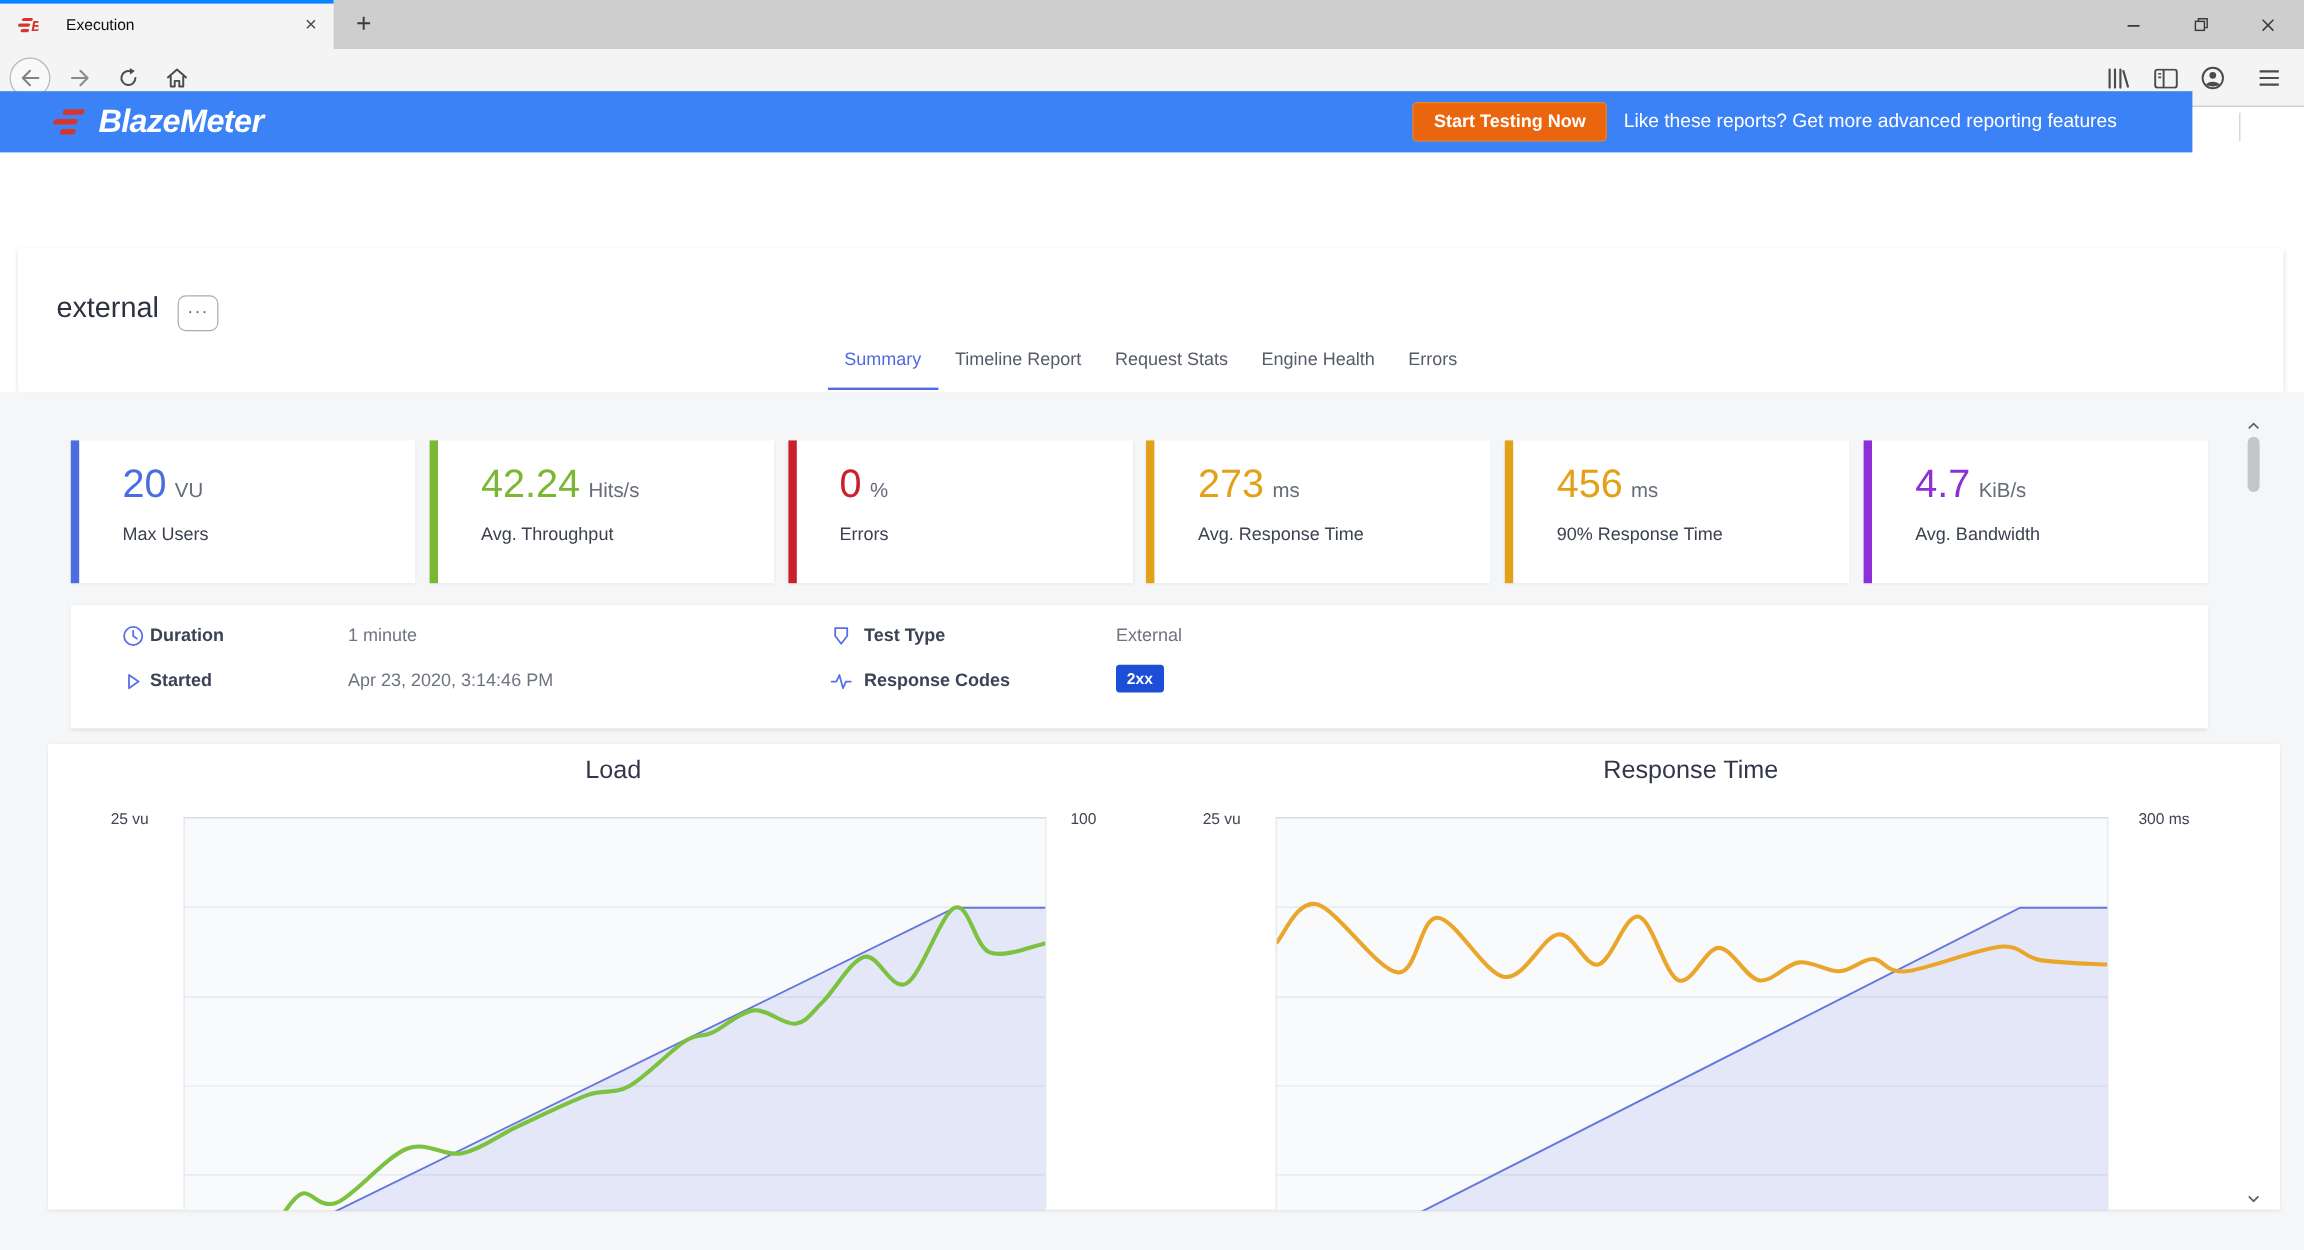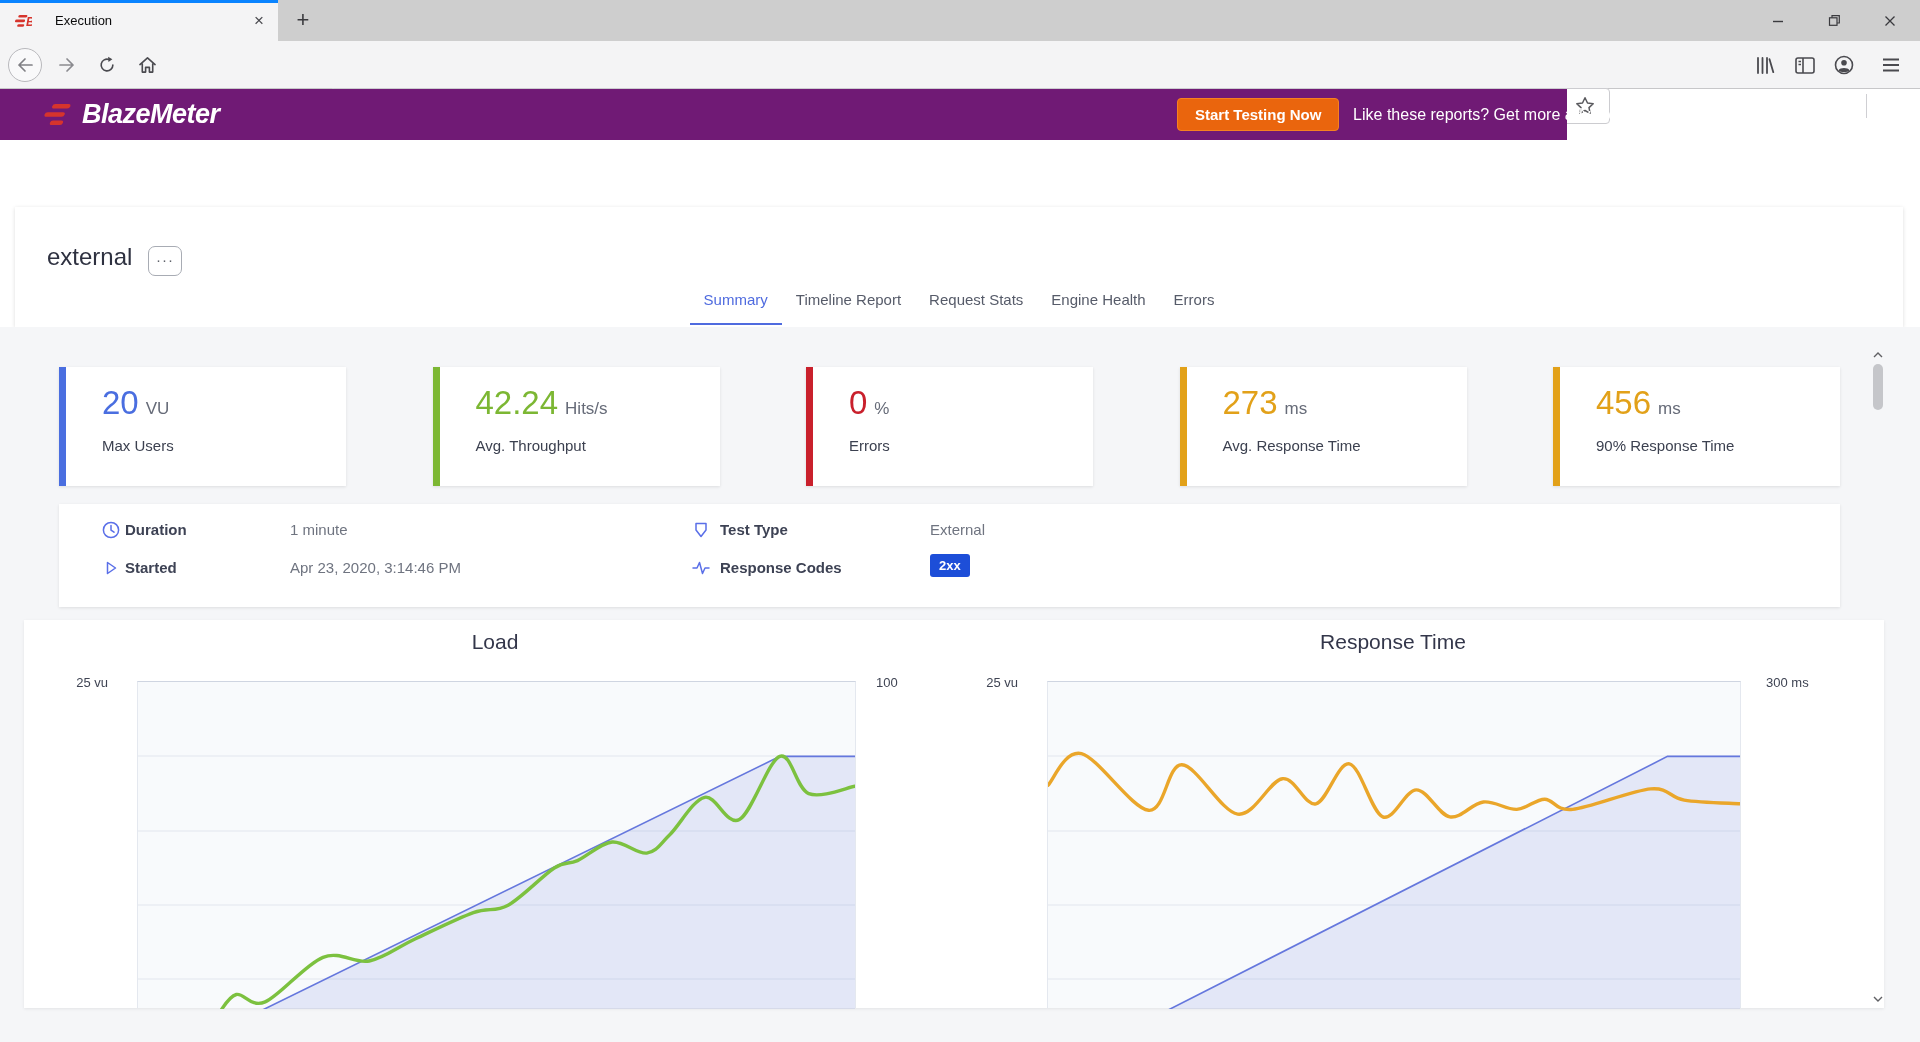--- a/index.html
+++ b/index.html
@@ -22,21 +22,21 @@
   .urlbar { position:absolute; left:330px; top:47px; width:1280px; height:36px; background:#ffffff; border:1px solid #ccccd0; border-radius:4px; display:flex; align-items:center; padding:0 8px; }
   .url-divider { width:1px; height:20px; background:#d6d6da; margin:0 8px 0 6px; }
   .urltext { flex:1; font-size:15px; white-space:nowrap; overflow:hidden; position:relative; margin-left:8px; }
   .urltext::after { content:""; position:absolute; right:0; top:0; bottom:0; width:48px; background:linear-gradient(to right, rgba(255,255,255,0), #ffffff); }
   .url-scheme,.url-path { color:#7a7a7e; }
   .url-domain { color:#16161a; }
   .pageaction { display:flex; align-items:center; gap:14px; padding:0 6px; }
   .tb-divider { position:absolute; left:1866px; top:53px; width:1px; height:24px; background:#cfcfd3; }
 
   
-  .bmheader { position:absolute; left:0; top:89px; width:1567px; height:51px; background:#701a75; }
+  .bmheader { position:absolute; left:0; top:76px; width:1827px; height:51px; background:#3b82f6; }
   .bm-logo { position:absolute; left:40px; top:0; height:51px; display:flex; align-items:center; }
   .bm-logo-text { color:#ffffff; font-size:27px; font-weight:bold; font-style:italic; letter-spacing:-0.5px; margin-left:6px; }
   .bm-promo { position:absolute; left:0; top:0; width:1764px; height:51px; line-height:51px; text-align:right; color:#ffffff; font-size:16px; }
   .bm-cta { position:absolute; left:1177px; top:9px; height:33px; padding:0 17px; background:#ea650d; border:1px solid #f58220; border-radius:4px; color:#ffffff; font-size:15px; font-weight:bold; line-height:31px; cursor:pointer; }
 
   
   .panel { position:absolute; left:15px; top:207px; width:1888px; height:120px; background:#ffffff; box-shadow:0 1px 4px rgba(0,0,0,0.14); }
   .report-title { position:absolute; left:32px; top:36px; font-size:24px; color:#2e3140; }
   .menu-btn { position:absolute; left:133px; top:39px; width:34px; height:30px; border:1px solid #a8acb4; border-radius:7px; background:#fff; color:#5f636b; font-size:15px; letter-spacing:1px; text-align:center; line-height:26px; cursor:pointer; }
   .rtabs { position:absolute; left:0; right:0; bottom:0; height:46px; display:flex; justify-content:center; }
@@ -52,21 +52,21 @@
   .mcard .unit { font-size:17px; color:#666b78; margin-left:7px; }
   .mcard .mlabel { margin-top:15px; font-size:15px; color:#3c4150; }
 
   .infocard { position:absolute; left:59px; top:504px; width:1781px; height:103px; background:#ffffff; box-shadow:0 1px 3px rgba(0,0,0,0.10); }
   .info-icon { position:absolute; width:20px; height:20px; }
   .info-label { position:absolute; font-size:15px; font-weight:bold; color:#3d4254; }
   .info-value { position:absolute; font-size:15px; color:#6f7480; }
   .badge-2xx { position:absolute; font-size:13px; font-weight:bold; color:#ffffff; background:#1d4ed8; border-radius:3px; padding:4px 9px; }
 
   
-  .chartpanel { position:absolute; left:24px; top:620px; width:1860px; height:388px; background:#ffffff; box-shadow:0 1px 3px rgba(0,0,0,0.08); }
+  .chartpanel { position:absolute; left:40px; top:620px; width:1860px; height:388px; background:#ffffff; box-shadow:0 1px 3px rgba(0,0,0,0.08); }
   .chart-title { position:absolute; top:10px; width:300px; text-align:center; font-size:21px; color:#33364a; }
   .axis-label { position:absolute; top:55px; font-size:13px; color:#3f4453; white-space:nowrap; }
   .axis-left { width:60px; text-align:right; }
   .plot { position:absolute; top:61px; height:327px; background:#f8fafc; border-top:1px solid #cfd5e1; border-left:1px solid #e4e8ef; border-right:1px solid #e4e8ef; }
   .plot svg { display:block; }
 
   
   .sb-caret { position:absolute; left:1869px; width:18px; height:14px; display:flex; align-items:center; justify-content:center; }
   .sb-thumb { position:absolute; left:1873px; top:364px; width:10px; height:46px; background:#c5c6ca; border-radius:6px; }
 </style>
@@ -221,20 +221,24 @@
       <div class="mlabel">Errors</div>
     </div>
     <div class="mcard" style="border-left-color: rgb(226, 161, 25);">
       <div><span class="num" style="color: rgb(226, 161, 25);">273</span><span class="unit">ms</span></div>
       <div class="mlabel">Avg. Response Time</div>
     </div>
     <div class="mcard" style="border-left-color: rgb(226, 161, 25);">
       <div><span class="num" style="color: rgb(226, 161, 25);">456</span><span class="unit">ms</span></div>
       <div class="mlabel">90% Response Time</div>
     </div>
+    <div class="mcard" style="border-left-color: rgb(142, 48, 217);">
+      <div><span class="num" style="color: rgb(142, 48, 217);">4.7</span><span class="unit">KiB/s</span></div>
+      <div class="mlabel">Avg. Bandwidth</div>
+    </div>
   </div>
 
 <div class="infocard">
   <svg class="info-icon" style="left:42px; top:16px;" viewBox="0 0 20 20">
     <circle cx="10" cy="10" r="7.6" stroke="#5a6fe8" stroke-width="1.5" fill="none"></circle>
     <path d="M10 5.6 V10 L13 12.2" stroke="#5a6fe8" stroke-width="1.5" fill="none" stroke-linecap="round"></path>
   </svg>
   <div class="info-label" style="left:66px; top:17px;">Duration</div>
   <div class="info-value" style="left:231px; top:17px;">1 minute</div>
 

